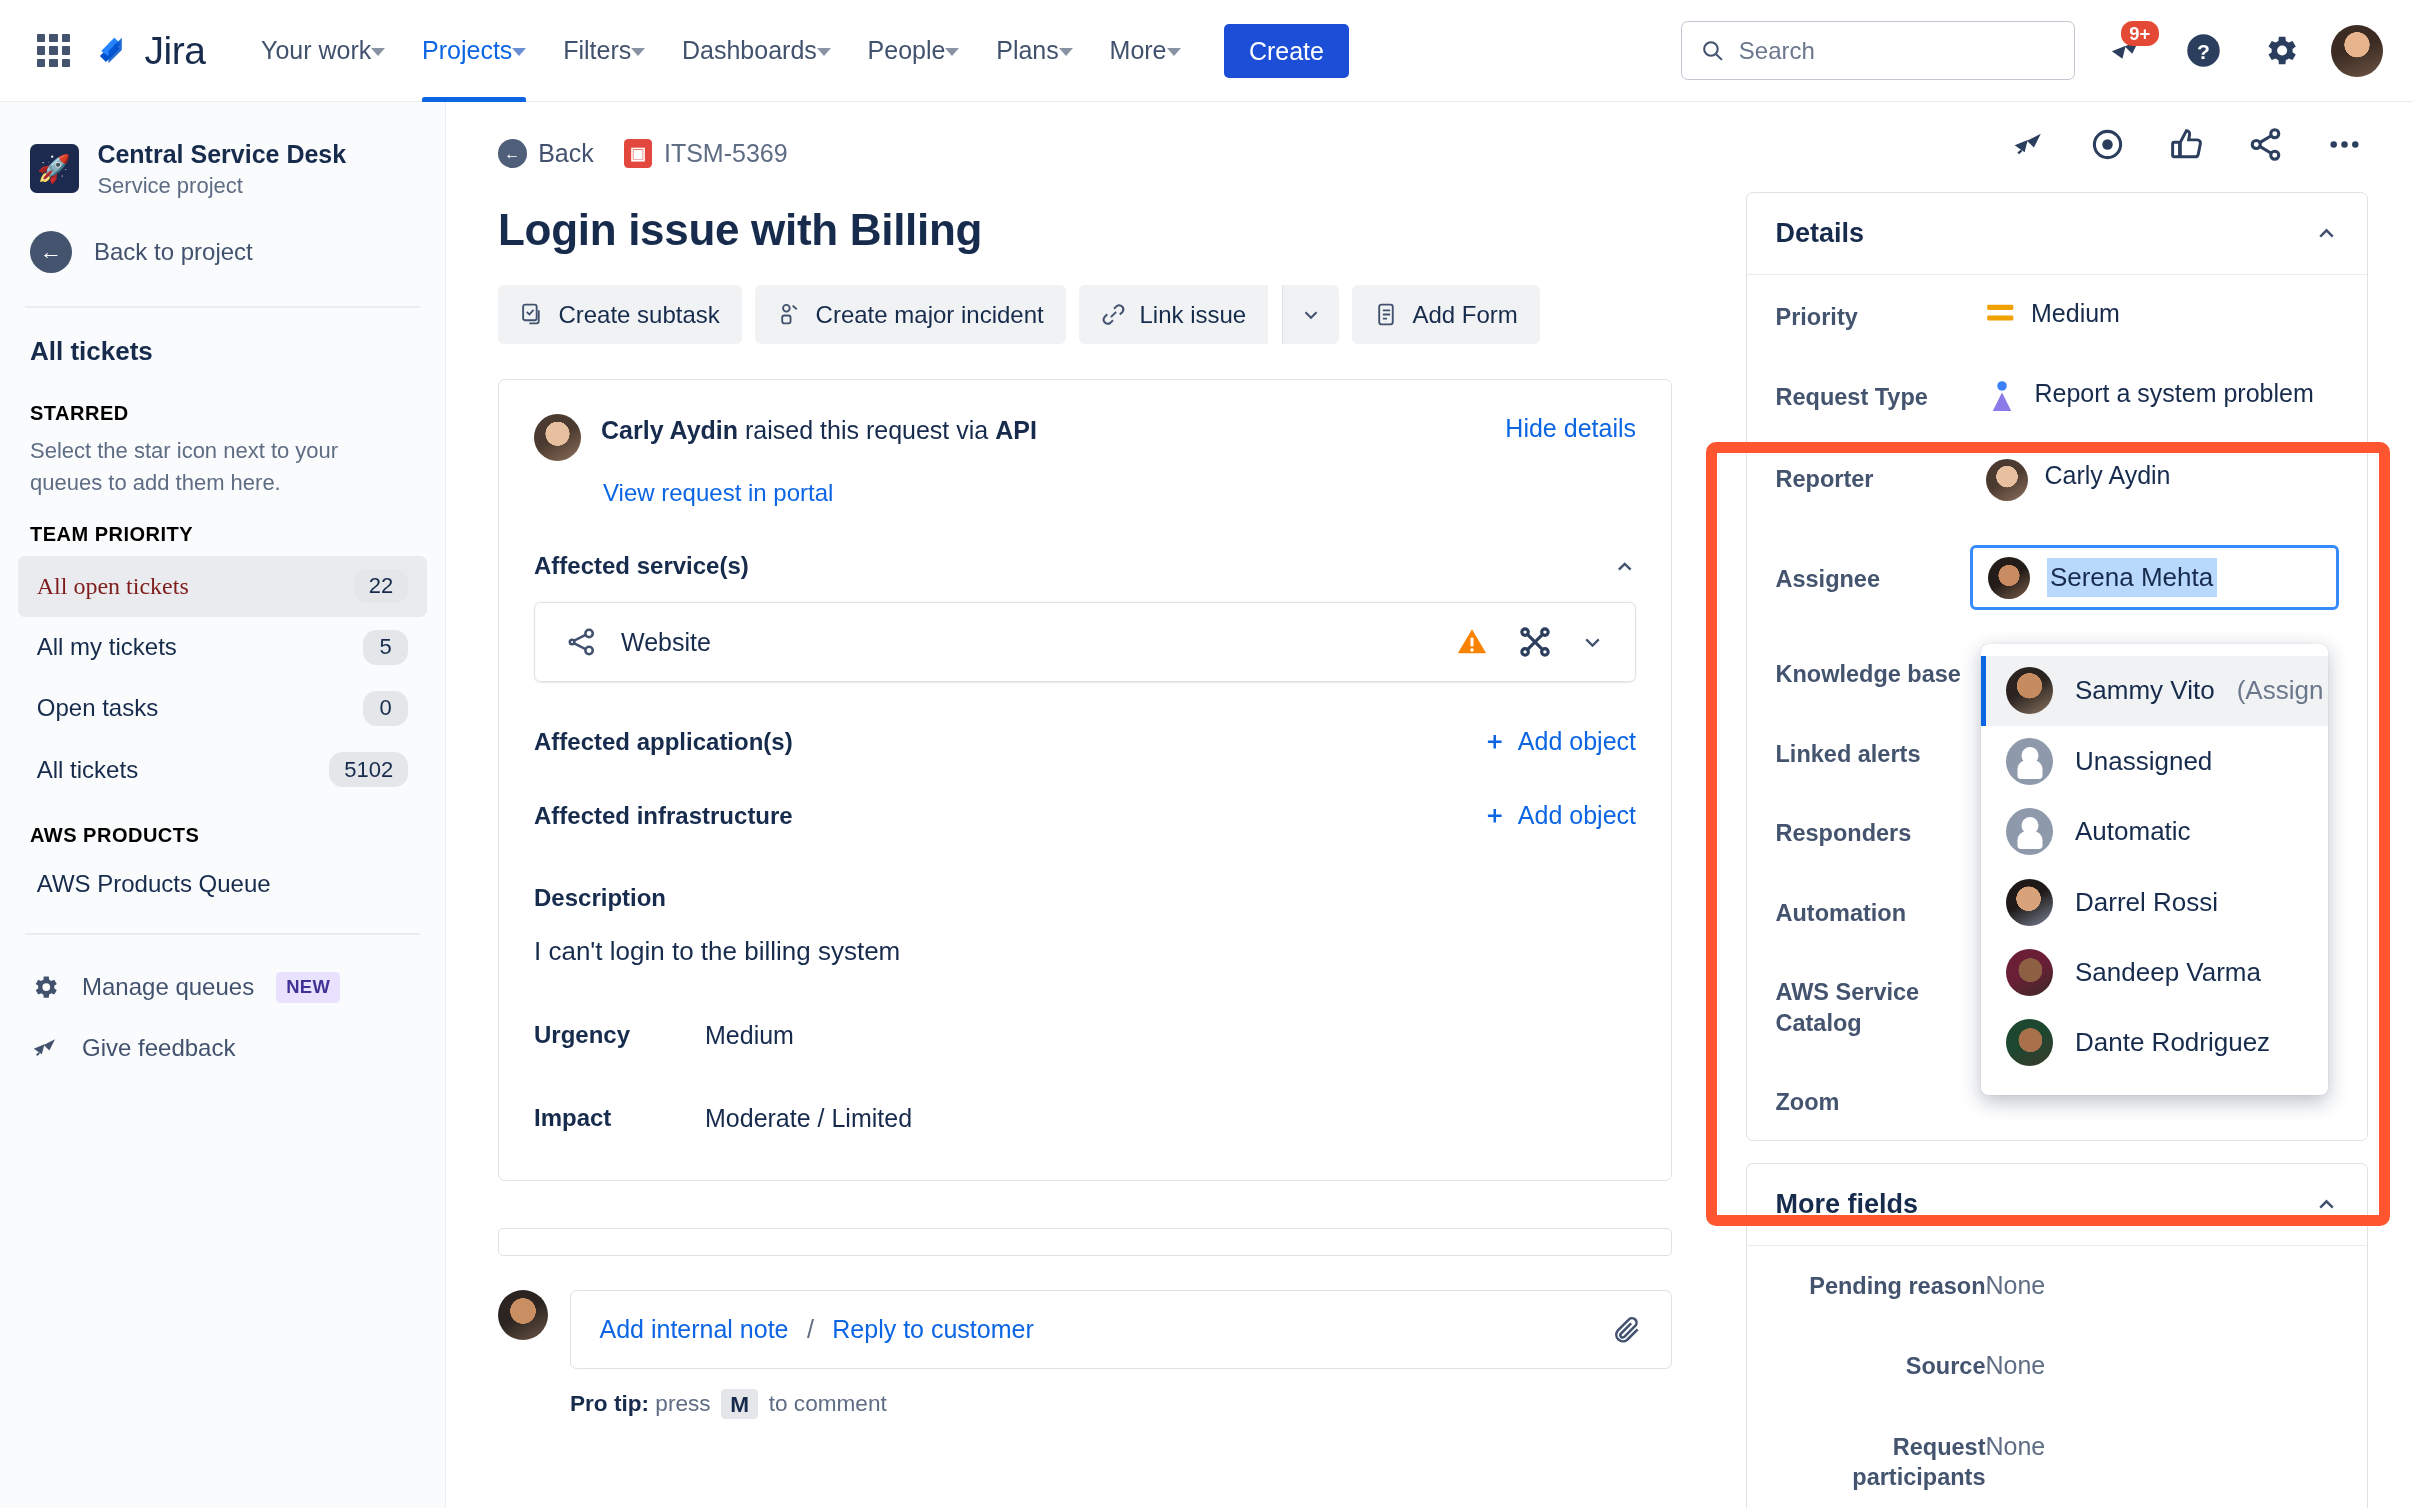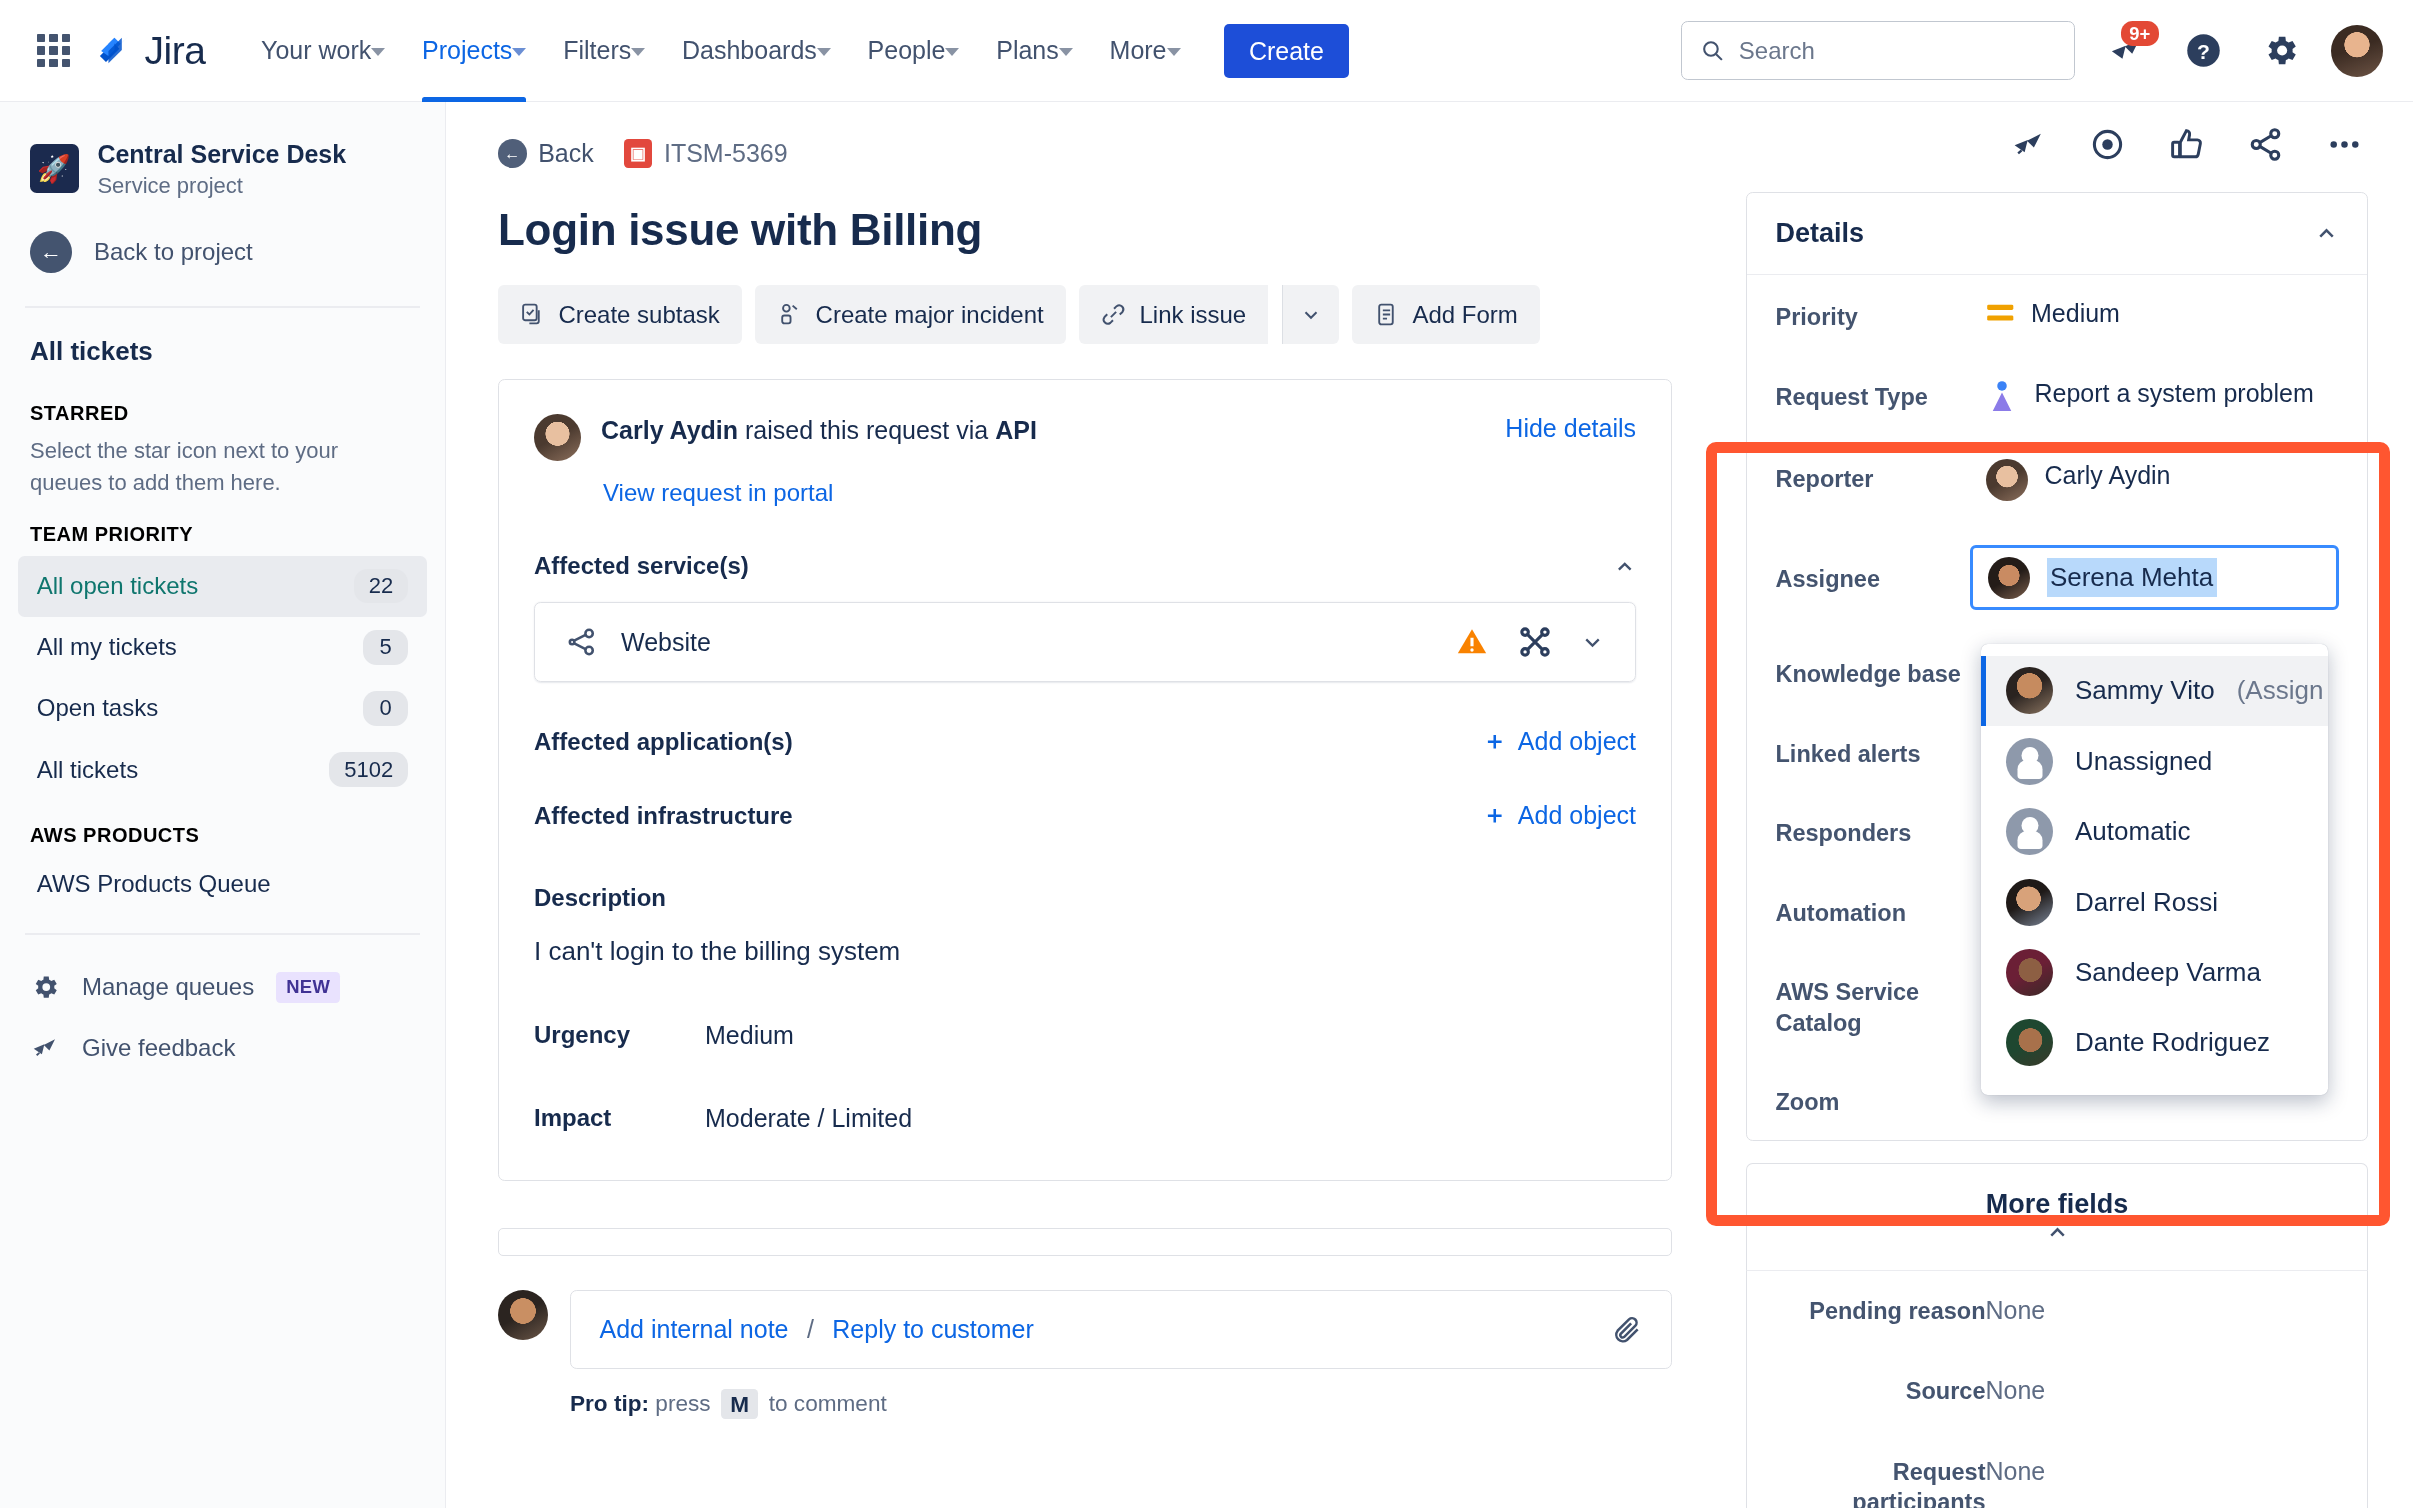--- a/index.html
+++ b/index.html
@@ -77,21 +77,21 @@
   .sb-divider { height: 1.7px; background: #EBECF0; margin: 20px 25px 0 25px; }
   .sb-alltickets { font-size: 26px; font-weight: 700; color: #172B4D; padding: 28.5px 30px 11.7px 30px; cursor: pointer; }
   .sb-section { font-size: 20px; font-weight: 700; letter-spacing: 0.5px; color: #000000; padding: 23.5px 30px 10px 30px; }
   .sb-hint { font-size: 22px; color: #5E6C84; line-height: 1.45; padding: 0 37px 0 30px; }
   .queue {
     display: flex; align-items: center; justify-content: space-between;
     margin: 0 18.4px; padding: 13.4px 18.4px; border-radius: 6.7px; cursor: pointer;
     font-size: 24px; color: #172B4D;
   }
   .queue.sel { background: #E9EBEF; }
-  .queue.sel .q-label { color: #0f766e; }
+  .queue.sel .q-label { color: #7f1d1d; font-family: Liberation Serif, serif; }
   .q-count {
     background: #E4E6EA; border-radius: 13.4px; font-size: 22px; color: #172B4D;
     padding: 4.2px 15px; min-width: 45px; text-align: center;
   }
   .sb-bottom-div { height: 1.7px; background: #EBECF0; margin: 22px 25px; }
   .sb-foot { display:flex; align-items:center; gap: 22px; padding: 15px 30px; font-size: 24px; color:#42526E; cursor:pointer;}
   .new-pill { background: #E9E2FE; color: #403294; font-size: 18.4px; font-weight: 700; border-radius: 4.2px; padding: 4.2px 10px; letter-spacing: 0.4px;}
 
   
   .main { position: absolute; top: 102px; left: 448px; width: 1274px; height: 1406px; padding: 37px 50px 0 50px; overflow: hidden; }
@@ -186,21 +186,21 @@
   
   .redbox {
     position: absolute; left: 1706px; top: 442px; width: 684px; height: 784px;
     border: 11.7px solid #FF5630; border-radius: 10px; z-index: 50; pointer-events: none;
   }
 
   .mf-row { display:flex; align-items:flex-start; padding: 25px 54px 25px 28.5px; text-align: right; }
   .mf-k { width: 210px; font-size: 23.5px; font-weight: 700; color: #44546F; line-height: 1.3; }
   .mf-v { font-size: 25px; color: #5E6C84; }
   .more-panel { margin: 22px 45px 0 25px; }
-  .more-head { display:flex; align-items:center; justify-content: space-between; padding: 25px 28.5px 25px 28.5px; border: 1.7px solid #DFE1E6; border-radius: 6.7px 6.7px 0 0; border-bottom: none; flex-direction: column;}
+  .more-head { display:flex; align-items:center; justify-content: space-between; padding: 25px 28.5px 25px 28.5px; border: 1.7px solid #DFE1E6; border-radius: 6.7px 6.7px 0 0; border-bottom: none;}
   .more-body { border-left: 1.7px solid #DFE1E6; border-right: 1.7px solid #DFE1E6; border-top: 1.7px solid #EBECF0; }
   svg { display: block; }
 </style>
 </head>
 <body>
 
 <div class="page">
 
   <div class="topnav">
     <div class="appsw">

